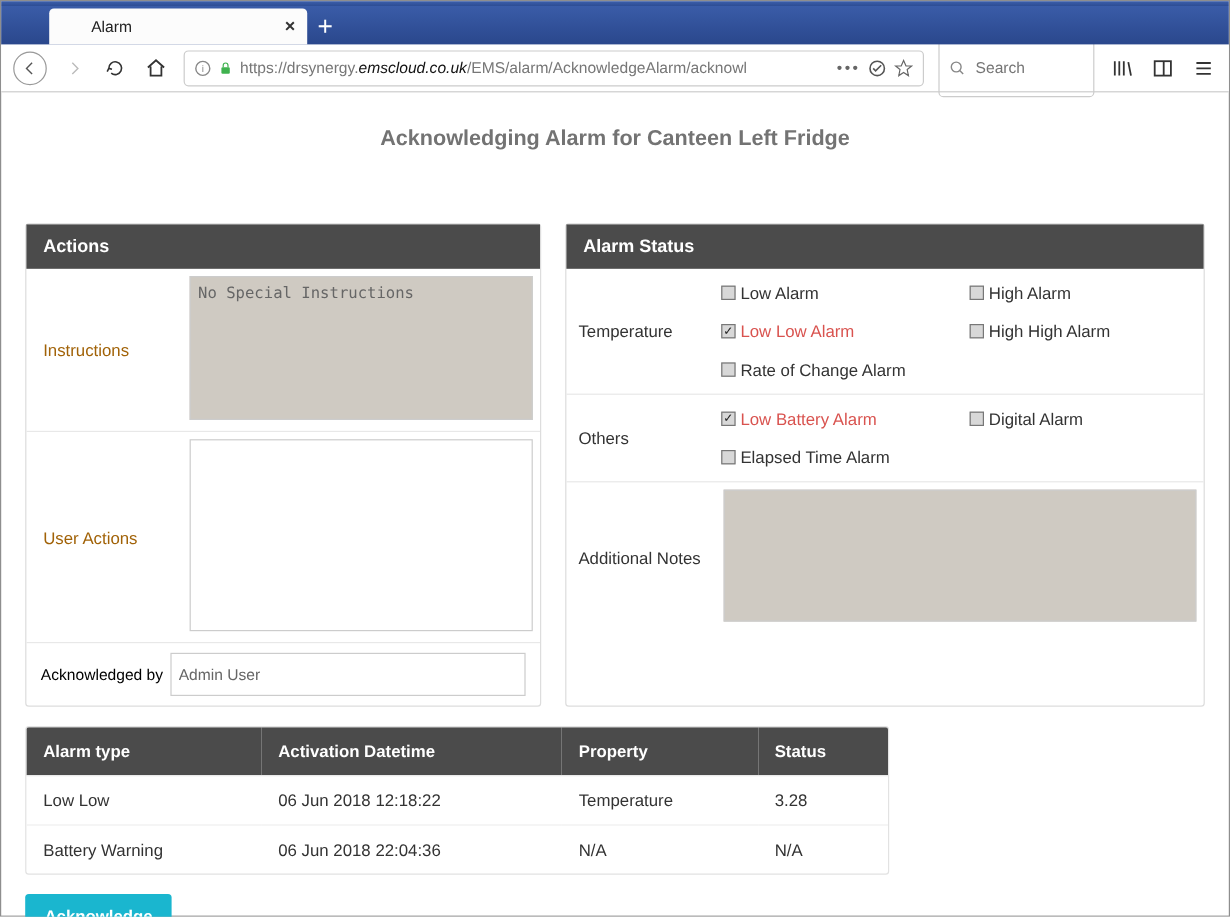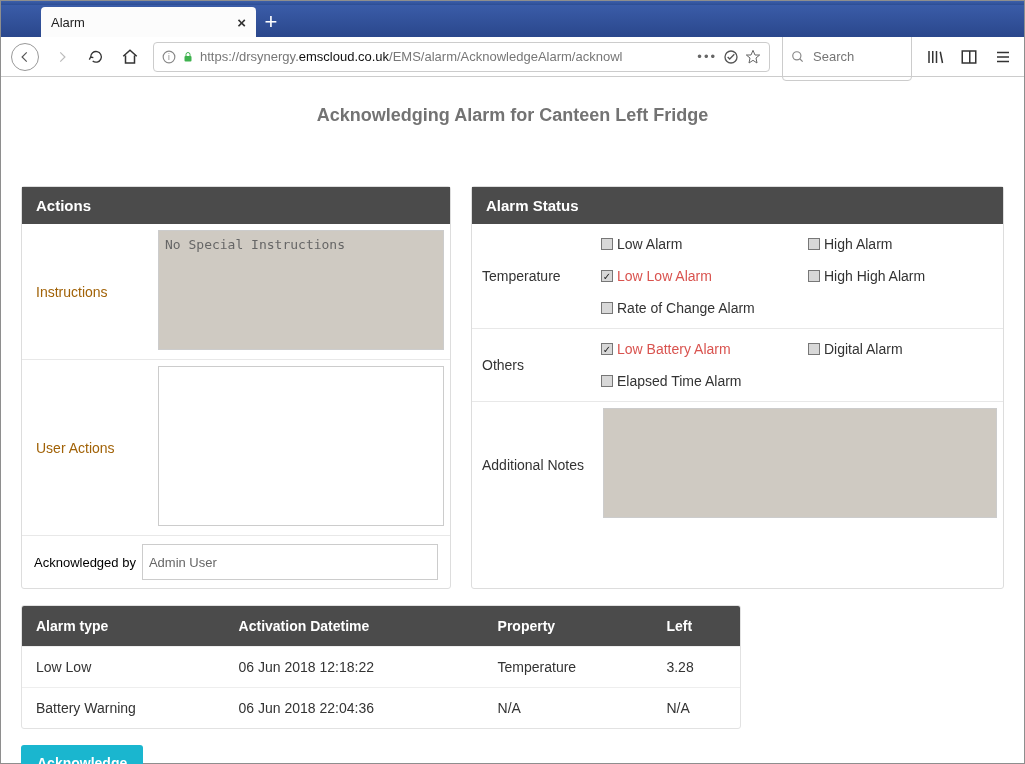--- a/index.html
+++ b/index.html
@@ -6,31 +6,31 @@
   html,body { margin:0; padding:0; font-family: Arial, Helvetica, sans-serif; font-size:13px; }
   body { background:#fff; }
   
   .os-window { width:1025px; height:764px; border:1px solid #8e8e8e; background:#fff; position:relative; }
   .os-titlebar { height:4px; background:linear-gradient(#3c5fab,#2d4d94); position:relative; }
   .win-btns { position:absolute; top:4px; right:4px; display:flex; gap:0; }
   .win-btn { width:18px; height:16px; border:1px solid #555; background:#d8d8d8; font-size:10px; display:flex; align-items:center; justify-content:center; font-family:monospace; }
   
   .tabstrip { height:32px; background:linear-gradient(#3a5ca8,#2a478c); display:flex; align-items:flex-end; padding-left:40px; position:relative; }
   .tab { background:#fcfcfc; width:215px; height:30px; display:flex; align-items:center; padding:0 10px; position:relative; border-top-left-radius:4px; border-top-right-radius:4px; }
-  .tab .label { flex:1; font-size:13px; color:#222; }
+  .tab .label { flex:1; font-size:13px; color:#222;margin-left:25px; }
   .tab .close { font-size:15px; color:#333; font-weight:bold; }
   .newtab { width:30px; height:30px; display:flex; align-items:center; justify-content:center; color:#fff; font-size:22px; }
   
   .navbar { height:40px; display:flex; align-items:center; gap:12px; padding:0 10px; border-bottom:1px solid #ccc; background:#fff; }
   .nav-ico { width:22px; height:22px; display:flex; align-items:center; justify-content:center; color:#555; }
   .nav-ico.disabled { color:#bbb; }
   .nav-ico.circle { border:1px solid #999; border-radius:50%; width:28px; height:28px; }
   .urlbar { flex:1; height:30px; border:1px solid #ccc; border-radius:4px; display:flex; align-items:center; padding:0 8px; gap:6px; color:#555; }
   .urlbar .url { flex:1; font-size:13px; color:#777; white-space:nowrap; overflow:hidden; }
-  .urlbar .url .dom { color:#111; }
+  .urlbar .url .dom { color:#111;font-style:italic; }
   .searchbox { width:130px; height:48px; border:1px solid #ccc; border-radius:4px; display:flex; align-items:center; padding:0 8px; gap:6px; }
   .searchbox input { border:0; outline:0; width:100%; font-size:13px; color:#555; }
   
   .page { padding:10px 20px; }
   .page-title { text-align:center; color:#737373; font-size:18px; font-weight:bold; padding:18px 0 28px; }
   .flexrow { display:flex; gap:20px;margin-top:32px; }
   .panel { border:1px solid #ddd; border-radius:3px; background:#fff; }
   .panel .panel-head { background:#4b4b4b; color:#fff; font-weight:bold; padding:10px 14px; font-size:15px; }
   .panel .panel-body { padding:0; }
   .actions-panel { width:430px; }
@@ -244,21 +244,21 @@
 
     </div>
 
     
     <table class="tbl">
       <thead>
         <tr>
           <th>Alarm type</th>
           <th>Activation Datetime</th>
           <th>Property</th>
-          <th>Left</th>
+          <th>Status</th>
         </tr>
       </thead>
       <tbody>
         <tr>
           <td>Low Low</td>
           <td>06 Jun 2018 12:18:22</td>
           <td>Temperature</td>
           <td>3.28</td>
         </tr>
         <tr>

